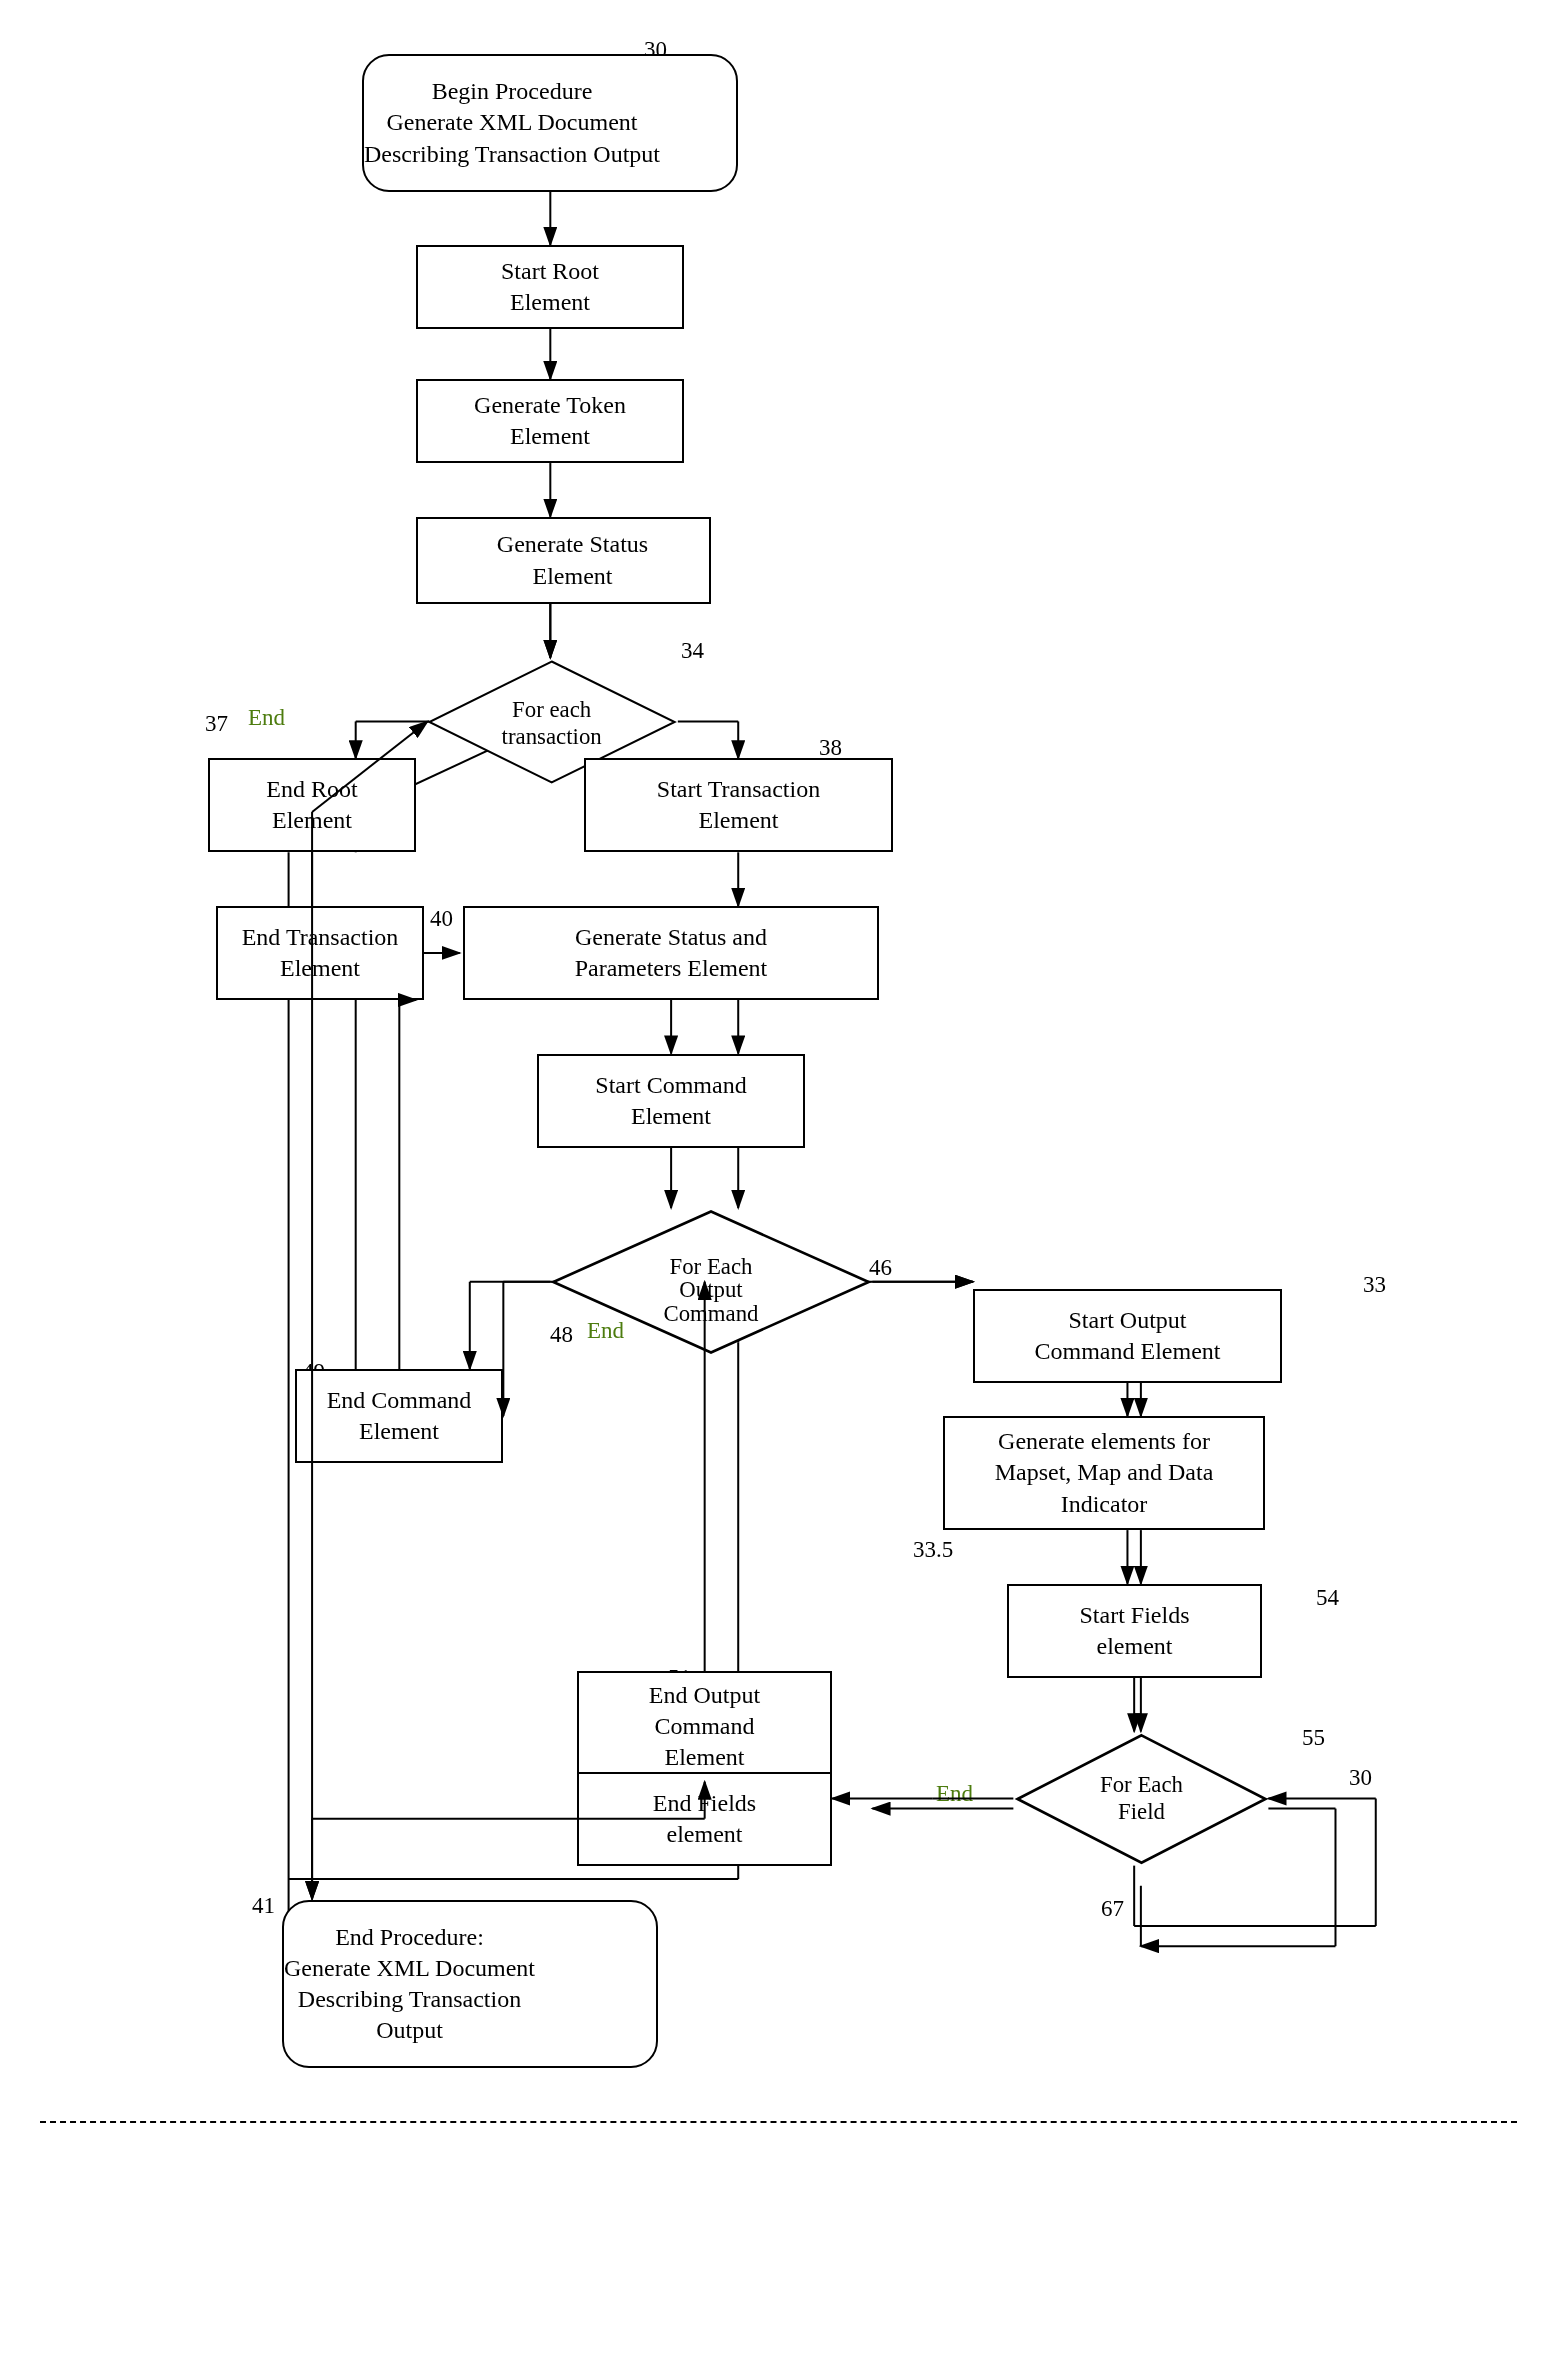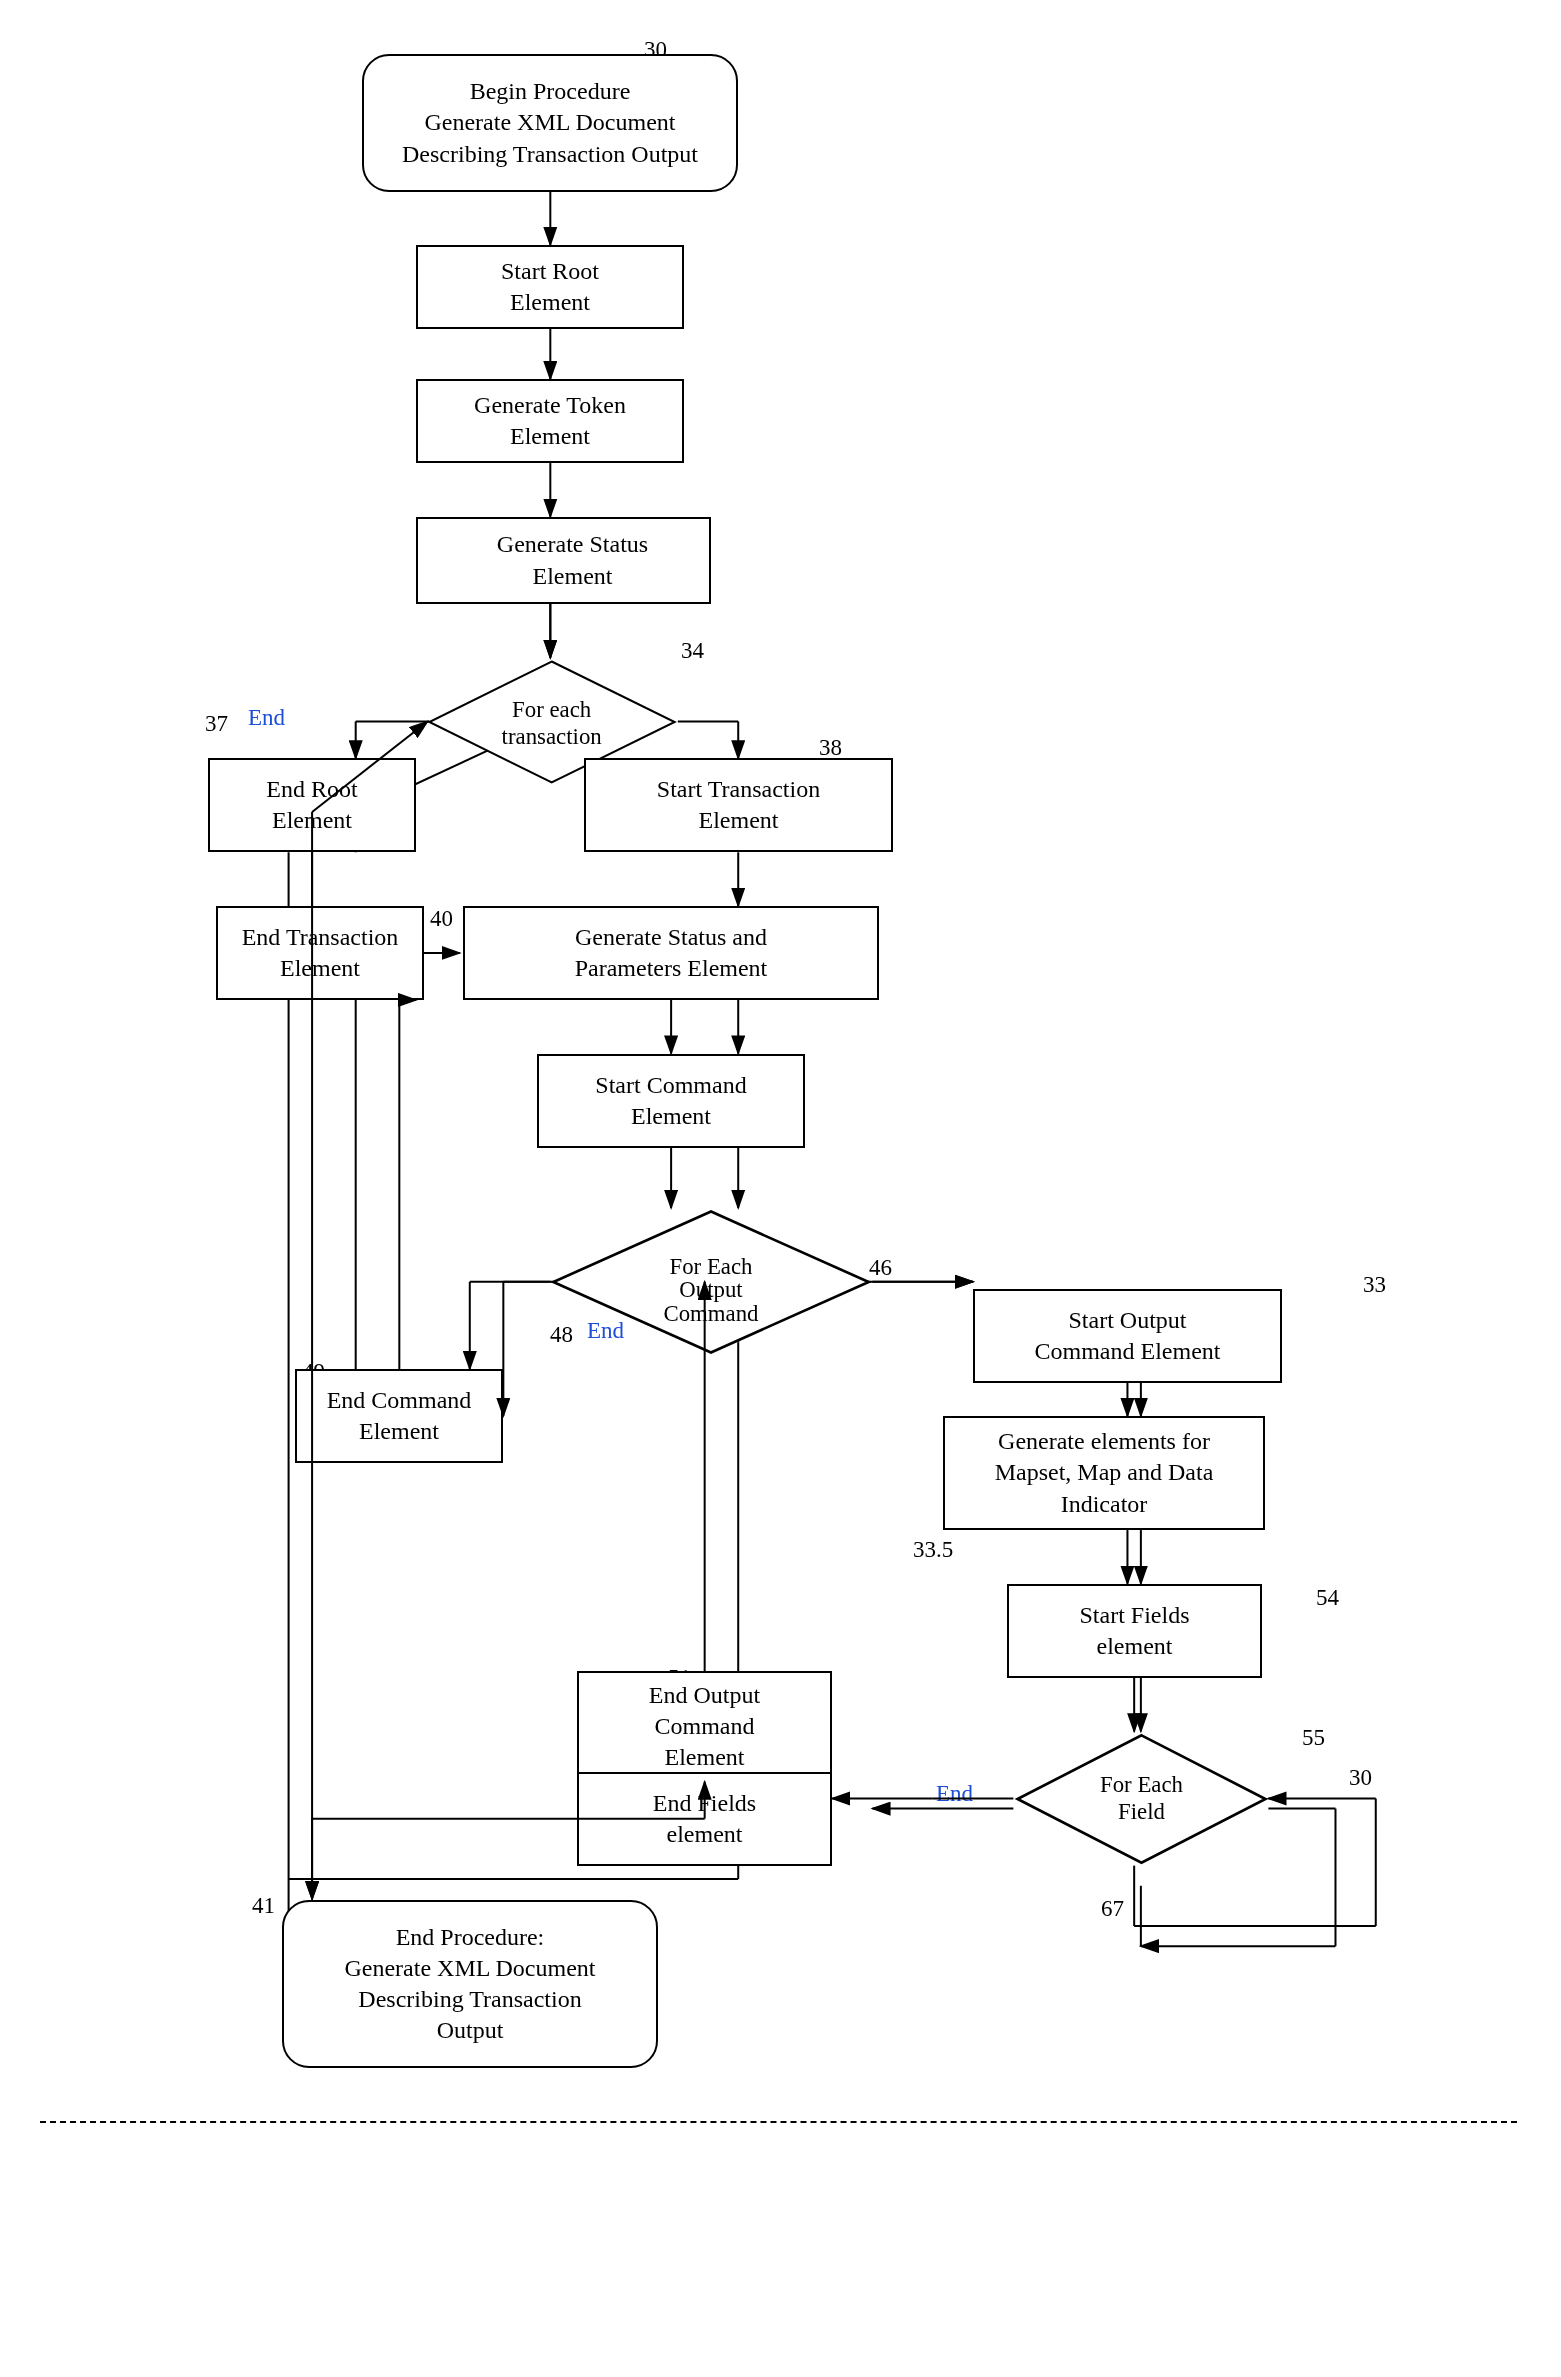--- a/index.html
+++ b/index.html
@@ -32,32 +32,32 @@
       line-height: 1.3;
     }
 
     .flow-rounded {
       position: absolute;
       border: 2px solid #000;
       border-radius: 27px;
       background: #fff;
       display: flex;
       align-items: center;
-      justify-content: center;
+      justify-content: flex-start;
       text-align: center;
       font-size: 24px;
       line-height: 1.3;
     }
 
     .flow-label {
       position: absolute;
       font-size: 24px;
       text-align: center;
       line-height: 1.3;
-      color: #1d4ed8;
+      color: #4d7c0f;
     }
 
     .step-num {
       position: absolute;
       font-size: 23px;
       color: #000;
     }
 
     
     .arrows-svg {

